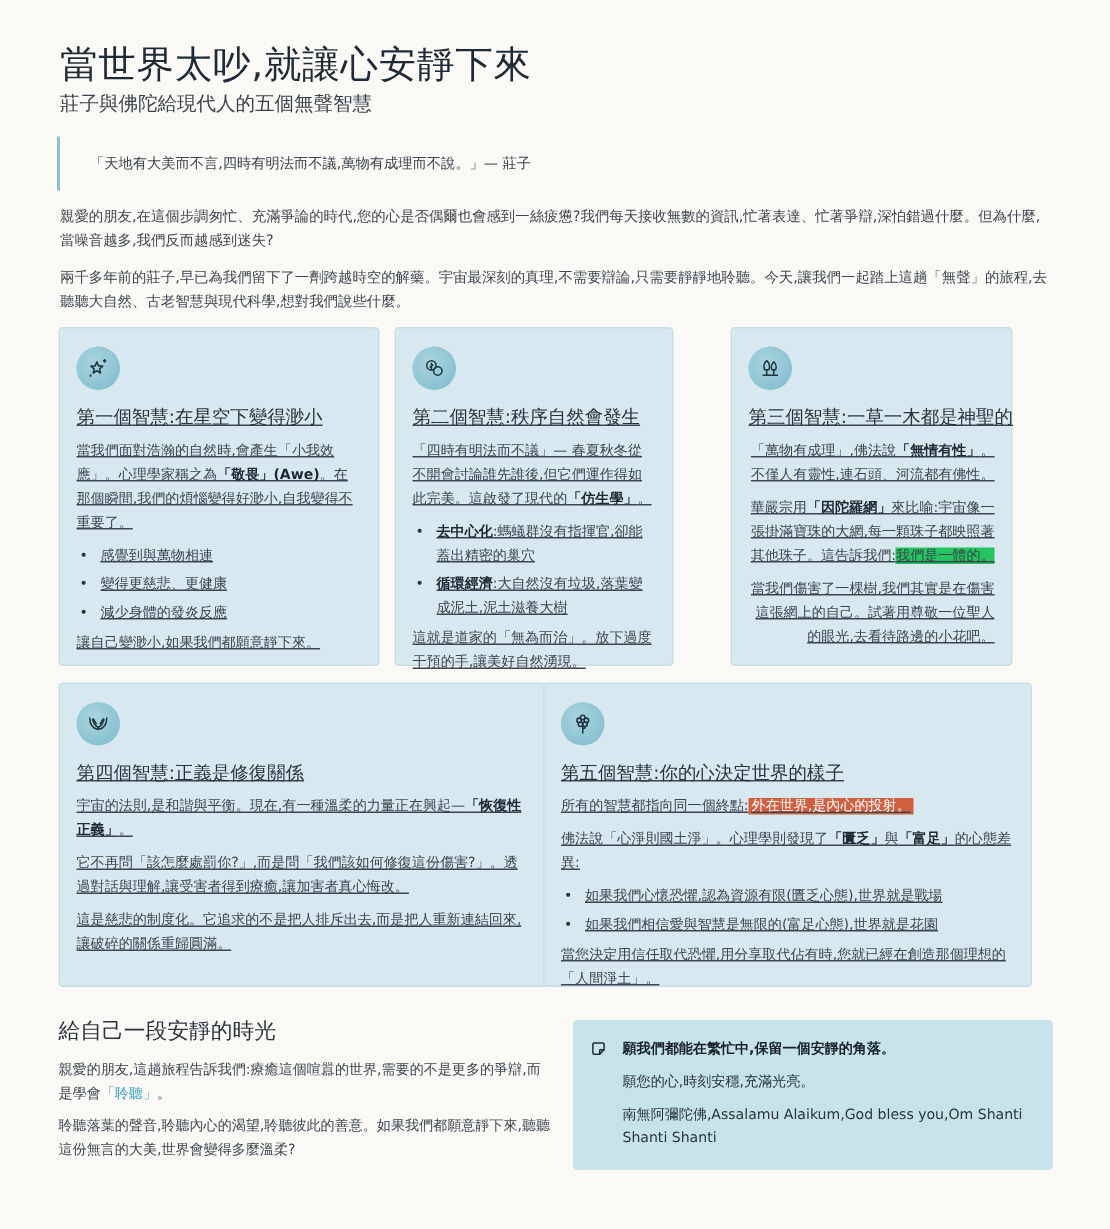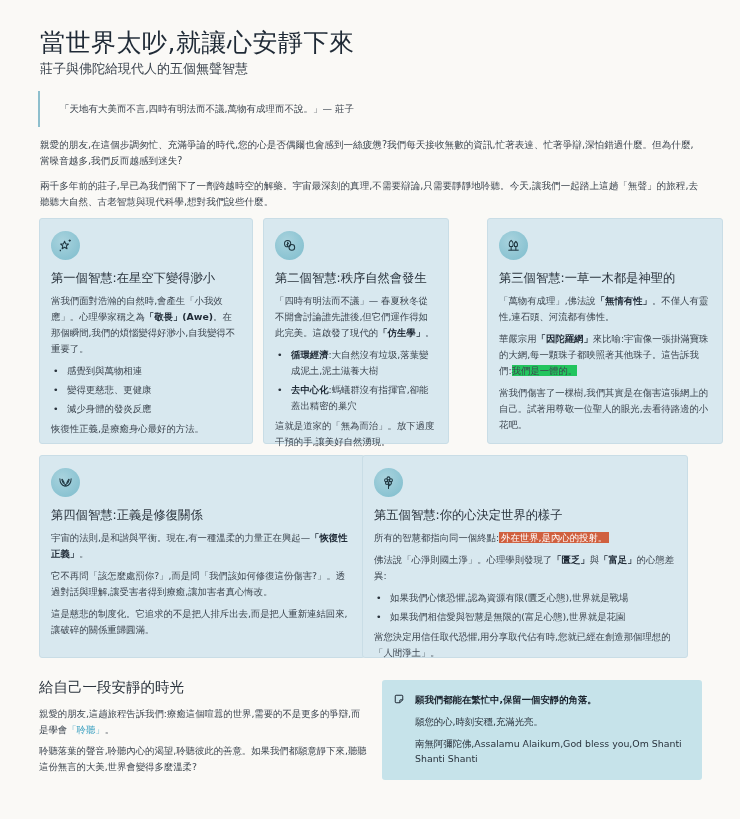--- a/index.html
+++ b/index.html
@@ -4,24 +4,24 @@
 <style>
   * { box-sizing: border-box; margin: 0; padding: 0; }
   html, body { width: 740px; height: 819px; background: #faf9f6; overflow: hidden; }
   body { font-family: "DejaVu Sans", "Liberation Sans", sans-serif; color: #3d4650; position: relative; }
   h1 { position: absolute; left: 40px; top: 26px; font-size: 25px; font-weight: 500; color: #1f2a36; letter-spacing: 0.5px; white-space: nowrap; }
   .subtitle { position: absolute; left: 40px; top: 60px; font-size: 13px; color: #3a434d; white-space: nowrap; }
   .quote { position: absolute; left: 38px; top: 91px; height: 36px; border-left: 2px solid #8ebfcd; padding-left: 20px; font-size: 9.5px; color: #3a434d; display: flex; align-items: center; white-space: nowrap; }
   .intro { position: absolute; left: 40px; width: 660px; font-size: 9.6px; line-height: 16px; color: #3d4650; }
   .intro1 { top: 137px; }
   .intro2 { top: 178px; }
-  .card { position: absolute; background: #d8e8ef; border: 1px solid #c9dde6; border-radius: 3px; padding: 12px 11px 10px 11px; }
+  .card { position: absolute; background: #d8e8ef; border: 1px solid #c9dde6; border-radius: 3px; padding: 12px 11px 10px 11px; text-decoration: underline; }
   .c1 { left: 39px; top: 218px; width: 214px; height: 226px; }
   .c2 { left: 263px; top: 218px; width: 186px; height: 226px; }
-  .c3 { left: 487px; top: 218px; width: 236px; height: 226px; }
+  .c3 { left: 487px; top: 218px; width: 188px; height: 226px; text-align: right; }
   .c4 { left: 39px; top: 455px; width: 326px; height: 203px; }
   .c5 { left: 362px; top: 455px; width: 326px; height: 203px; }
   .icon-circle { width: 29px; height: 29px; border-radius: 50%; background: radial-gradient(circle at 40% 35%, #a9d3de 0%, #7dbccc 100%); display: flex; align-items: center; justify-content: center; margin-bottom: 10px; }
   .icon-circle svg { width: 15px; height: 15px; }
   .card h3 { font-size: 12.3px; font-weight: 500; color: #2a333d; margin-bottom: 6px; white-space: nowrap; }
   .card p { font-size: 9.4px; line-height: 16px; color: #3d4650; margin-bottom: 6px; }
   .card ul { list-style: none; margin: 0 0 4px 0; }
   .card li { position: relative; padding-left: 16px; font-size: 9.4px; line-height: 16px; margin-bottom: 3px; color: #3d4650; }
   .card li::before { content: "•"; position: absolute; left: 2px; top: 0; color: #2a333d; }
   b { font-weight: 700; color: #1f2a36; }
@@ -56,36 +56,36 @@
       <path d="M2.5 12.5 V14 M1.8 13.2 H3.2"></path>
     </svg>
   </div>
   <h3>第一個智慧:在星空下變得渺小</h3>
   <p><span>當我們面對浩瀚的自然時,會產生「小我效應」。心理學家稱之為</span><b>「敬畏」(Awe)</b><span>。在那個瞬間,我們的煩惱變得好渺小,自我變得不重要了。</span></p>
   <ul>
     <li>感覺到與萬物相連</li>
     <li>變得更慈悲、更健康</li>
     <li>減少身體的發炎反應</li>
   </ul>
-  <p>恢復性正義,是療癒身心最好的方法。</p>
+  <p>讓自己變渺小,如果我們都願意靜下來。</p>
 </div>
 
 <div class="card c2">
   <div class="icon-circle">
     <svg viewBox="0 0 16 16" fill="none" stroke="#1f3640" stroke-width="1.1">
       <circle cx="6" cy="6" r="3.3"></circle>
       <circle cx="10.5" cy="10" r="3"></circle>
       <path d="M6 4 V9.5 M6 6.5 L7.3 5.3 M6 7.8 L4.8 6.8"></path>
     </svg>
   </div>
   <h3>第二個智慧:秩序自然會發生</h3>
   <p><span>「四時有明法而不議」— 春夏秋冬從不開會討論誰先誰後,但它們運作得如此完美。這啟發了現代的</span><b>「仿生學」</b><span>。</span></p>
   <ul>
+    <li><b>去中心化</b><span>:螞蟻群沒有指揮官,卻能蓋出精密的巢穴</span></li>
     <li><b>循環經濟</b><span>:大自然沒有垃圾,落葉變成泥土,泥土滋養大樹</span></li>
-    <li><b>去中心化</b><span>:螞蟻群沒有指揮官,卻能蓋出精密的巢穴</span></li>
   </ul>
   <p>這就是道家的「無為而治」。放下過度干預的手,讓美好自然湧現。</p>
 </div>
 
 <div class="card c3">
   <div class="icon-circle">
     <svg viewBox="0 0 16 16" fill="none" stroke="#1f3640" stroke-width="1.1" stroke-linejoin="round">
       <path d="M5.5 2.5 C3.5 4 3 7 4 9 H7 C8 7 7.5 4 5.5 2.5 Z"></path>
       <path d="M5.5 9 V13"></path>
       <path d="M10.5 3.5 C8.8 5 8.5 7.5 9.2 9 H11.8 C12.5 7.5 12.2 5 10.5 3.5 Z"></path>

